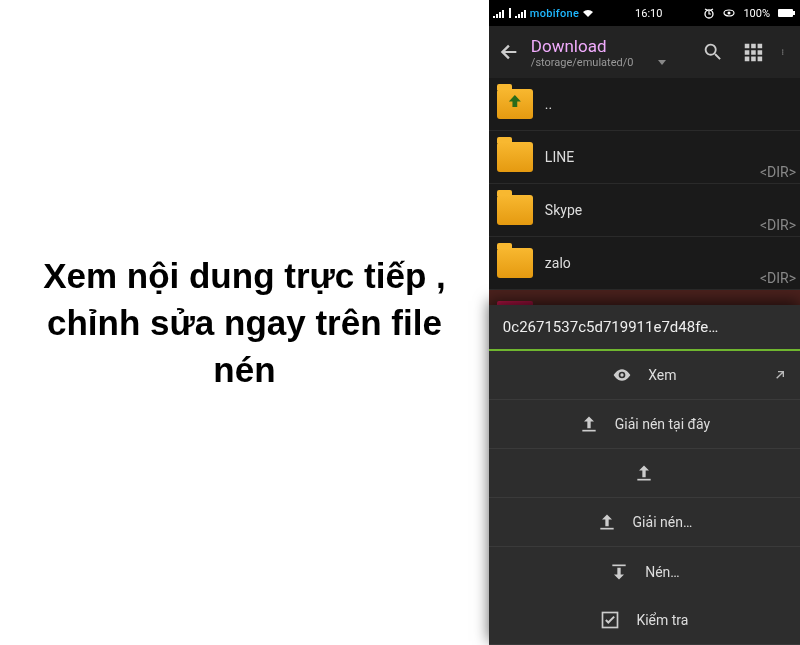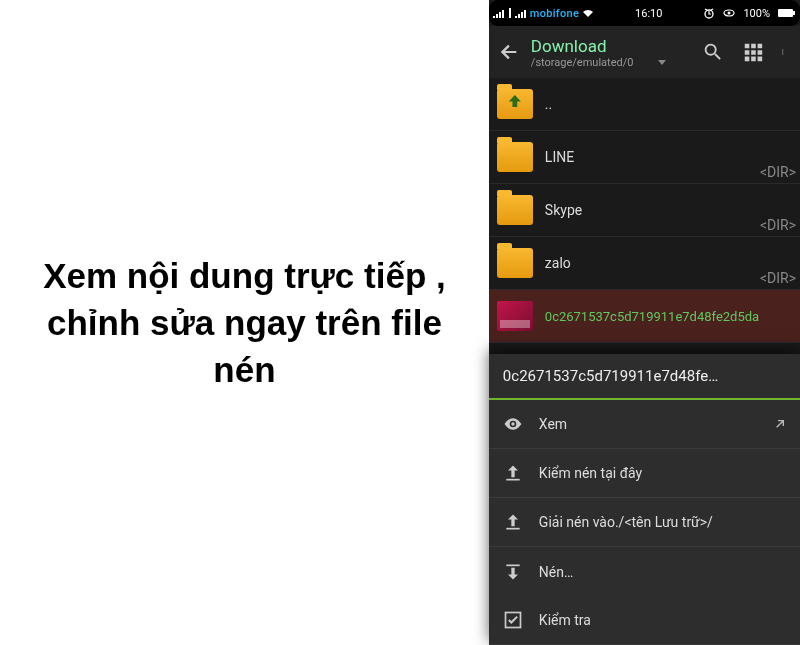--- a/index.html
+++ b/index.html
@@ -35,41 +35,40 @@
   font-family: Roboto, Arial, sans-serif;
 }
 
 .statusbar {
   height: 20px;
   background: #000;
   display: flex;
   align-items: center;
   padding: 13px 4px;
   font-size: 11px;
-  border-radius: 9px;
 }
 .sb-left { display: flex; align-items: center; gap: 3px; }
 .sb-center { flex: 1; display:flex; justify-content:center; }
 .sb-right { display: flex; align-items: center; gap: 8px; }
 .sb-carrier { color: #1fb8ff; font-weight: 500; letter-spacing: 0.3px; }
 .sb-time { color: #fff; }
 .sb-batt { color: #fff; }
 .sb-icon { fill: #fff; }
 
 .appbar {
   height: 52px;
   background: #232323;
   display: flex;
   align-items: center;
   padding: 0 8px;
   gap: 10px;
 }
 .appbar .back { width: 24px; height: 24px; display:flex; align-items:center; justify-content:center; }
 .appbar-titles { flex: 1; min-width: 0; }
-.app-title { color: #86efac; font-size: 17px; font-weight: 400; }
+.app-title { color: #f0abfc; font-size: 17px; font-weight: 400; }
 .app-path { color: #999; font-size: 11px; display:flex; align-items:center; gap:21px; }
 .appbar-actions { display:flex; gap: 18px; align-items:center; padding-right:4px; }
 .appbar-icn { width:22px; height:22px; fill:#ccc; }
 
 .list { }
 .row {
   display: flex;
   align-items: center;
   height: 53px;
   border-bottom: 1px solid #2a2a2a;
@@ -133,20 +132,21 @@
   white-space:nowrap; overflow:hidden; text-overflow:ellipsis;
 }
 .sheet-item {
   height:49px;
   display:flex; align-items:center;
   padding: 0 14px;
   gap: 16px;
   border-bottom: 1px solid #3a3a3a;
   color:#ddd; font-size:14px;
   position:relative;
+  justify-content:center;
 }
 .sheet-item svg { width:20px; height:20px; fill:#ccc; flex-shrink:0; }
 .sheet-item .expand {
   position:absolute; right:12px;
   width:16px; height:16px; fill:#bbb;
 }
 .dropdown-tri {
   display:inline-block;
   border-left:4px solid transparent;
   border-right:4px solid transparent;
@@ -265,31 +265,37 @@
       <svg class="expand" viewBox="0 0 24 24">
           <path d="M7 17L17 7M9 7h8v8" stroke="#bbb" stroke-width="2" fill="none"></path>
         </svg>
     </div>
 
     <div class="sheet-item">
       <svg viewBox="0 0 24 24">
           <path d="M12 3l6 6h-4v8h-4V9H6z"></path>
           <rect x="4" y="19" width="16" height="2"></rect>
         </svg>
-      <span>Kiểm nén tại đây</span>
+      <span>Giải nén tại đây</span>
     </div>
 
     <div class="sheet-item">
       <svg viewBox="0 0 24 24">
           <path d="M12 3l6 6h-4v8h-4V9H6z"></path>
           <rect x="4" y="19" width="16" height="2"></rect>
         </svg>
-      <span>Giải nén vào./&lt;tên Lưu trữ&gt;/</span>
-    </div>
-
+    </div>
+
+    <div class="sheet-item">
+      <svg viewBox="0 0 24 24">
+          <path d="M12 3l6 6h-4v8h-4V9H6z"></path>
+          <rect x="4" y="19" width="16" height="2"></rect>
+        </svg>
+      <span>Giải nén…</span>
+    </div>
 
     <div class="sheet-item" style="border-bottom:none">
       <svg viewBox="0 0 24 24">
           <path d="M12 21l-6-6h4V7h4v8h4z"></path>
           <rect x="4" y="3" width="16" height="2"></rect>
         </svg>
       <span>Nén…</span>
     </div>
 
     <div class="sheet-item">

